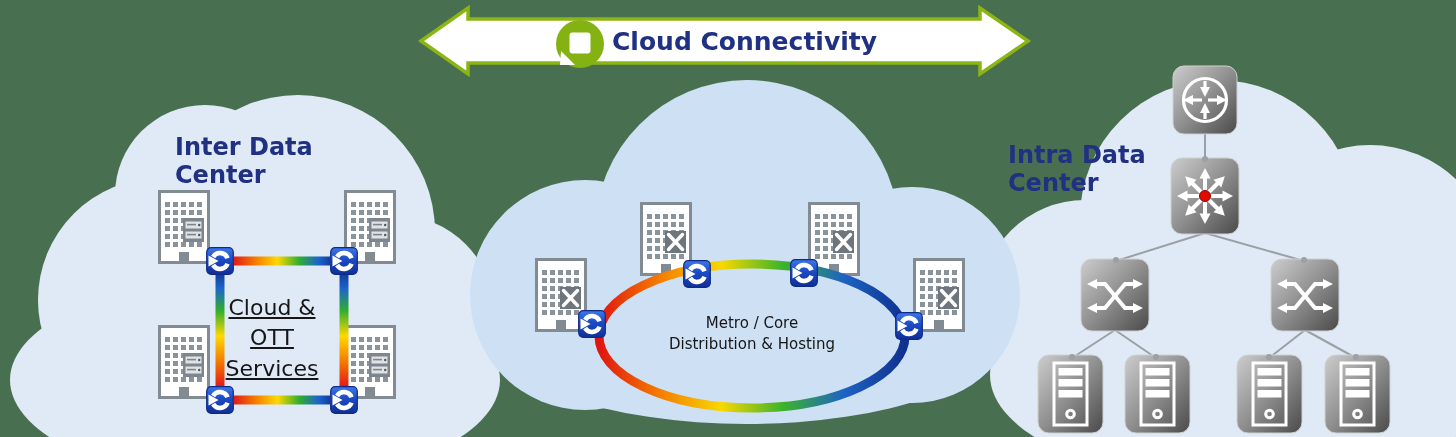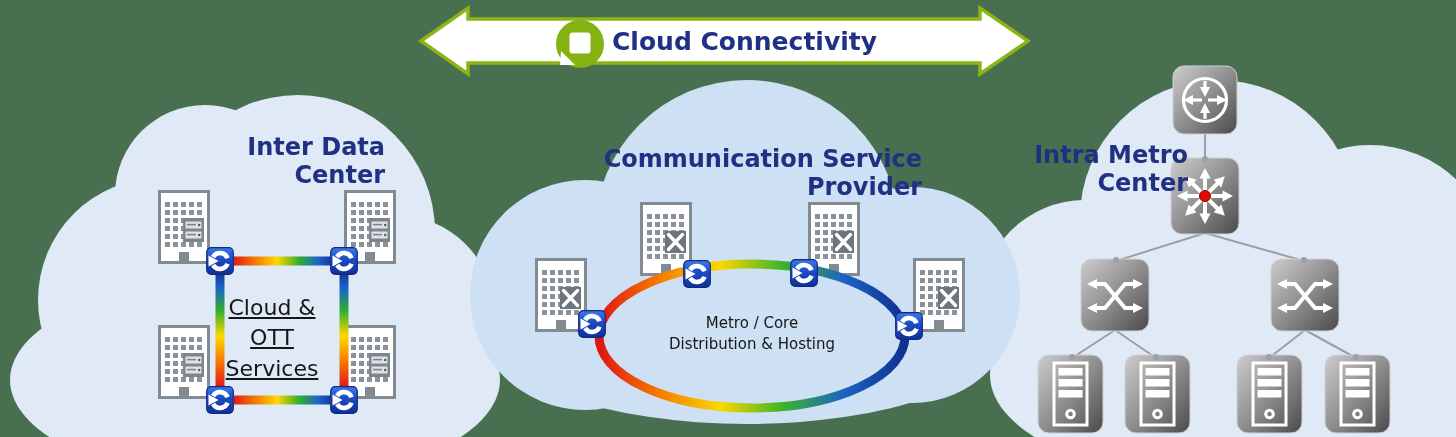--- a/index.html
+++ b/index.html
@@ -1,19 +1,19 @@
 <!DOCTYPE html>
 <html><head>
 <meta charset="utf-8">
 <style>
   html,body{margin:0;padding:0;}
   body{background:#487050;font-family:"DejaVu Sans","Liberation Sans",sans-serif;}
   #canvas{position:relative;width:1456px;height:437px;overflow:hidden;background:#487050;padding-left:12px;}
   #scene{position:absolute;left:0;top:0;}
-  .title{position:absolute;font-weight:bold;color:#203082;text-align:right;white-space:pre-line;line-height:1.18;}
+  .title{position:absolute;font-weight:bold;color:#203082;text-align:left;white-space:pre-line;line-height:1.18;}
   .label{position:absolute;color:#161616;text-align:center;white-space:pre-line;line-height:1.38;}
   .t-arrow{left:612px;top:27px;width:300px;font-size:25px;text-align:left;}
   .t-inter{left:175px;top:133px;width:210px;font-size:24px;}
   .t-csp{left:570px;top:145px;width:352px;font-size:24px;}
   .t-intra{left:1008px;top:141px;width:180px;font-size:24px;}
   .l-inter{left:182px;top:293px;width:180px;font-size:22px;text-decoration:underline;}
   .l-csp{left:602px;top:313px;width:300px;font-size:15px;}
 </style>
 </head>
 <body>
@@ -249,23 +249,21 @@
   <g transform="translate(556,20)">
     <circle cx="24" cy="24" r="24" fill="#85b213"></circle>
     <polygon points="5,31 19,45 4,45" fill="#ffffff"></polygon>
     <rect x="13.5" y="12.5" width="21" height="21" rx="3" fill="#ffffff"></rect>
   </g>
 </svg>
 
 <div class="title t-arrow">Cloud Connectivity</div>
 <div class="title t-inter">Inter Data
 Center</div>
-<div class="title t-csp">Communication Service
-Provider</div>
-<div class="title t-intra">Intra Metro
+<div class="title t-intra">Intra Data
 Center</div>
 <div class="label l-inter">Cloud &amp;
 OTT
 Services</div>
 <div class="label l-csp">Metro / Core
 Distribution &amp; Hosting</div>
 
 </div>
 
 </body></html>

